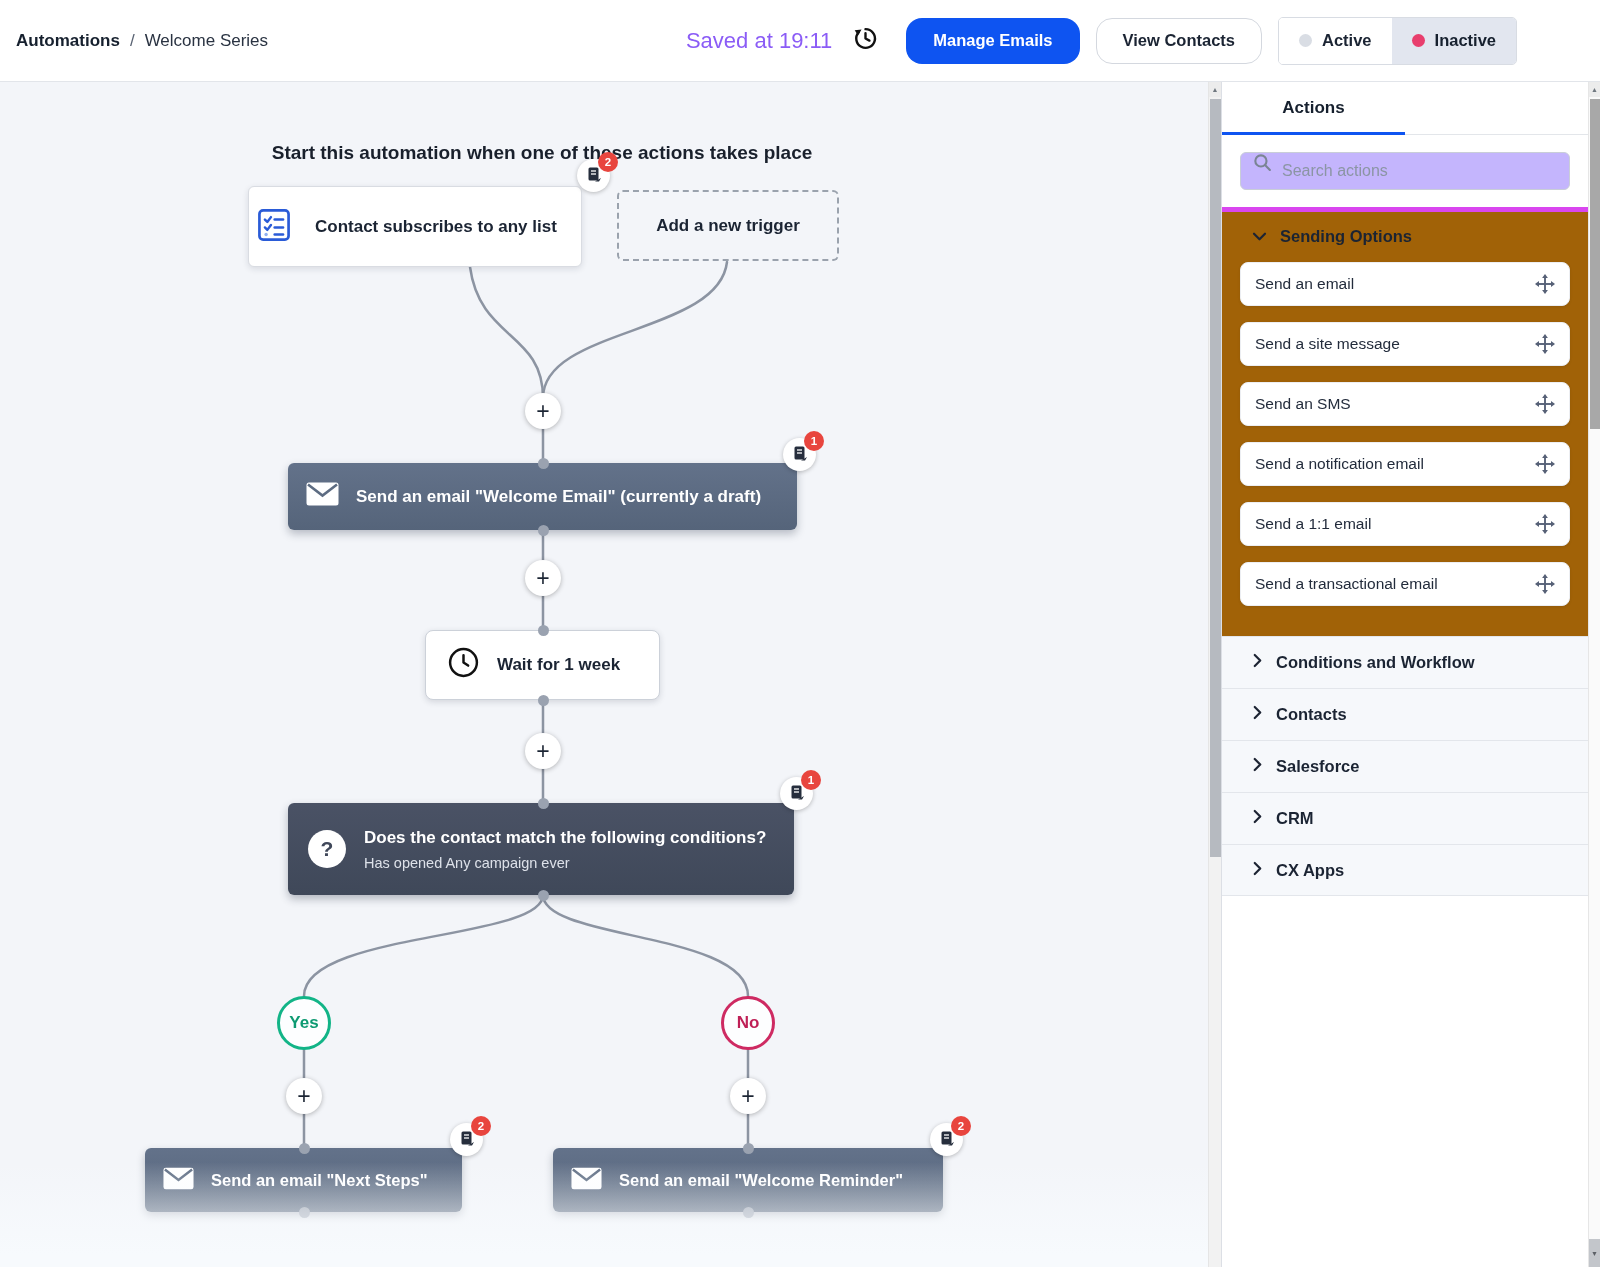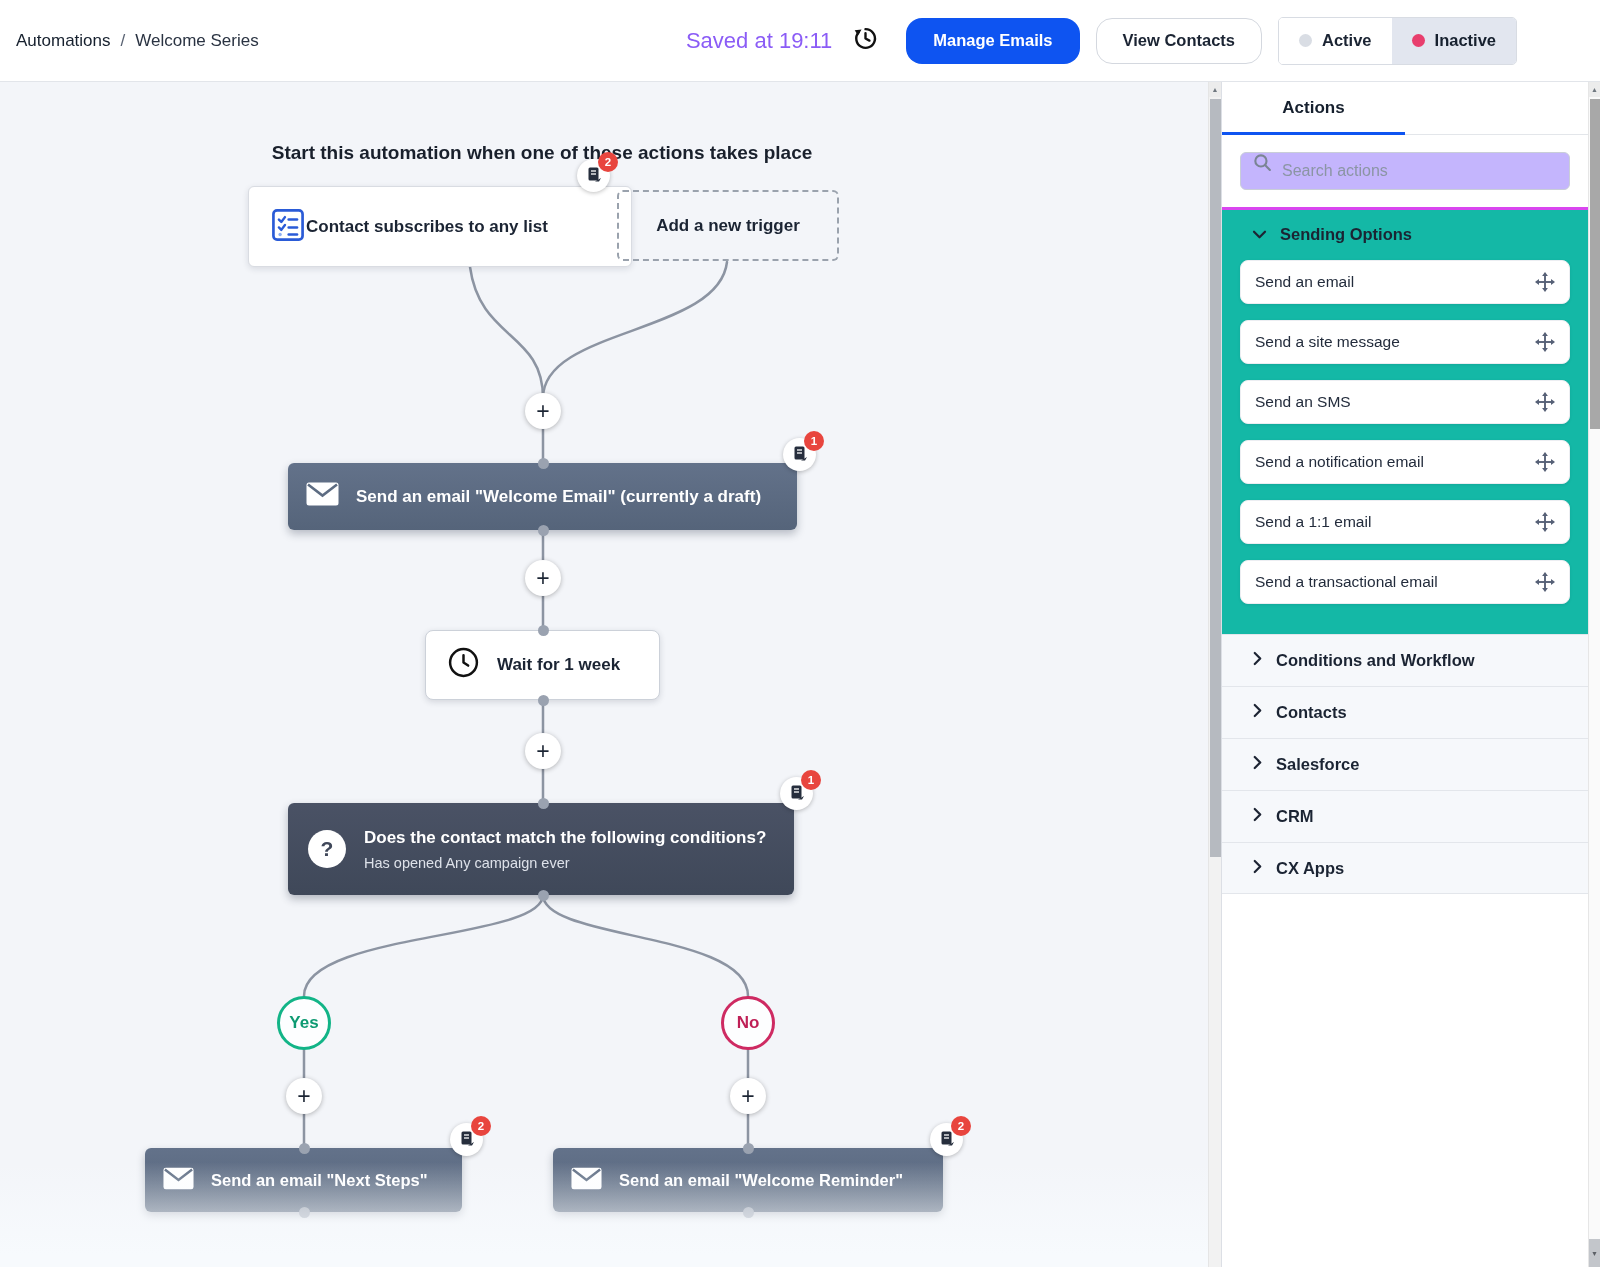--- a/index.html
+++ b/index.html
@@ -4,21 +4,21 @@
 <style>
   * { margin:0; padding:0; box-sizing:border-box; }
   html,body { width:1600px; height:1267px; }
   body { font-family:"Liberation Sans", sans-serif; background:#fff; color:#1b2433; overflow:hidden; }
   #app { position:relative; width:1600px; height:1267px; overflow:hidden; background:#fff; }
 
   
   .header { position:absolute; left:0; top:0; width:1600px; height:82px; background:#fff;
             border-bottom:1px solid #e2e5ea; display:flex; align-items:center; padding:0 83px 0 16px; z-index:10; }
   .breadcrumb { display:flex; align-items:center; gap:10px; font-size:17px; }
-  .crumb-root { font-weight:400; color:#16202e; cursor:pointer; }
+  .crumb-root { font-weight:700; color:#16202e; cursor:pointer; }
   .crumb-sep { color:#5a6373; }
   .crumb-current { color:#2a3342; }
   .header-right { margin-left:auto; display:flex; align-items:center; }
   .saved-text { font-size:22px; color:#8b5cf6; margin-right:18px; }
   .history-btn { width:30px; height:30px; display:flex; align-items:center; justify-content:center; cursor:pointer; margin-right:26px; }
   .btn { height:46px; border-radius:16px; font-size:16.5px; font-weight:700; display:flex; align-items:center; justify-content:center; cursor:pointer; }
   .btn-primary { background:#0e54f1; color:#fff; padding:0 27px; margin-right:16px; border:none; }
   .btn-secondary { background:#fff; color:#1b2433; padding:0 26px; border:1px solid #d4d8df; margin-right:16px; }
   .toggle { display:flex; border:1px solid #d8dce3; border-radius:5px; overflow:hidden; height:48px; }
   .toggle-seg { display:flex; align-items:center; gap:10px; padding:0 20px; font-size:16.5px; font-weight:700; cursor:pointer; }
@@ -27,23 +27,23 @@
   .dot { width:13px; height:13px; border-radius:50%; }
   .dot-gray { background:#d9dde4; }
   .dot-red { background:#e83e6d; }
 
   
   .canvas { position:absolute; left:0; top:82px; width:1208px; height:1185px; background:#f3f5f9; overflow:hidden; }
   .connectors { position:absolute; left:0; top:0; z-index:0; }
   .canvas-title { position:absolute; left:236px; top:60px; width:612px; text-align:center;
                   font-size:19px; font-weight:700; color:#19202c; z-index:1; }
 
-  .trigger-card { position:absolute; left:248px; top:104px; width:384px; height:81px; background:#fff;
+  .trigger-card { position:absolute; left:248px; top:104px; width:334px; height:81px; background:#fff;
                   border:1px solid #d9dce2; border-radius:6px; box-shadow:0 2px 6px rgba(25,35,55,.12);
-                  display:flex; align-items:center; padding-left:22px; gap:1px; z-index:1; cursor:pointer; }
+                  display:flex; align-items:center; padding-left:8px; gap:24px; z-index:1; cursor:pointer; }
   .trigger-card .label { font-size:17px; font-weight:700; color:#1b2433; }
 
   .add-trigger { position:absolute; left:617px; top:108px; width:222px; height:71px;
                  border:2px dashed #9aa2ad; border-radius:6px; display:flex; align-items:center; justify-content:center;
                  font-size:17px; font-weight:700; color:#1b2433; z-index:1; cursor:pointer; }
 
   .node-slate { position:absolute; background:linear-gradient(180deg,#63728a,#55647a); border-radius:6px;
                 box-shadow:0 4px 9px rgba(30,40,60,.28); display:flex; align-items:center; gap:17px;
                 color:#fff; font-weight:700; z-index:1; cursor:pointer; }
   .node-email-1 { left:288px; top:381px; width:509px; height:67px; font-size:17px; padding-left:18px; }
@@ -105,21 +105,21 @@
   .tab { width:50%; display:flex; align-items:center; justify-content:center; gap:9px;
          font-size:17px; cursor:pointer; color:#2e3749; font-weight:600; }
   .tab-active { color:#16202e; font-weight:700; }
   .tab-underline { position:absolute; left:0; bottom:-1px; width:50%; height:3px; background:#0e54f1; }
   .search-wrap { margin:17px 18px; height:38px; border:1px solid #c9ced8; border-radius:6px; background:#c4b5fd;
                  display:flex; padding:0 12px; gap:10px; }
   .search-wrap input { border:none; outline:none; flex:1; font-size:16px; color:#2a3342;
                        font-family:"Liberation Sans", sans-serif; background:transparent; }
   .search-wrap input::placeholder { color:#8b95a4; }
 
-  .section { background:#14b8a6; border-top:3px solid #d946ef; }
+  .section { background:#a16207; border-top:5px solid #d946ef; }
   .section-header { height:48px; display:flex; align-items:center; gap:13px; padding-left:30px;
                     font-size:16.5px; font-weight:700; color:#1b2433; cursor:pointer; }
   .cards { padding:2px 18px 30px 18px; display:flex; flex-direction:column; gap:16px; }
   .action-card { height:44px; background:#fff; border:1px solid #eceef2; border-radius:8px;
                  box-shadow:0 1px 3px rgba(20,30,50,.10); display:flex; align-items:center;
                  padding:0 14px; cursor:grab; }
   .action-card .label { font-size:15.5px; font-weight:500; color:#232c3c; }
   .action-card .move { margin-left:auto; display:flex; }
 
   .accordion-row { height:52px; background:#f6f8fb; border-top:1px solid #e3e6eb; display:flex;

